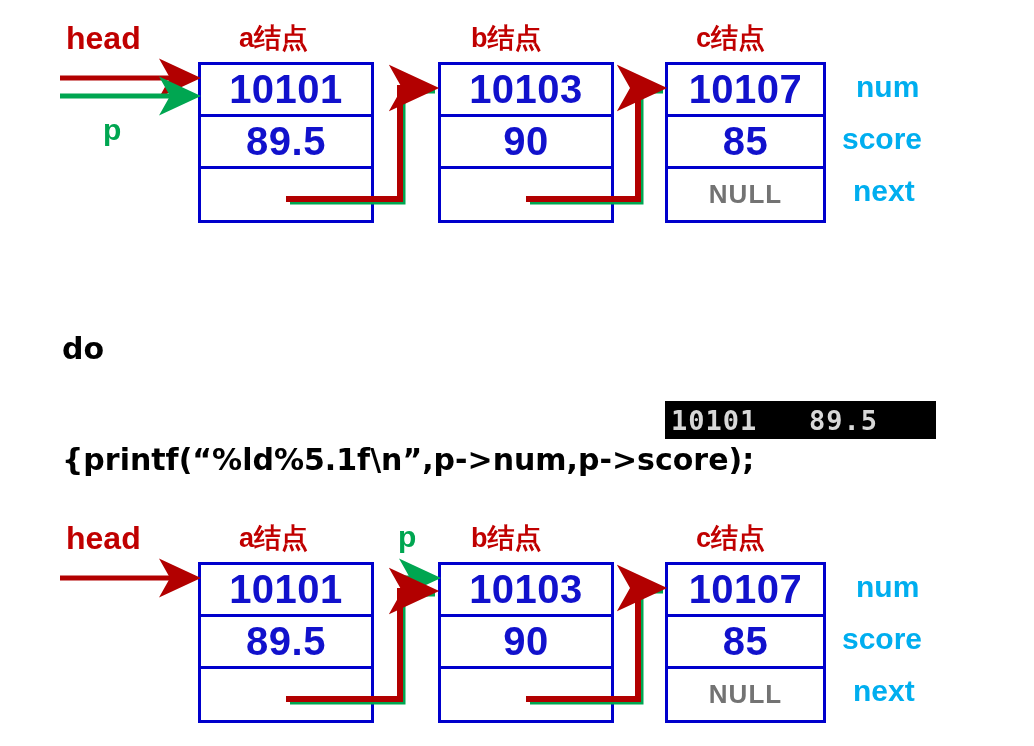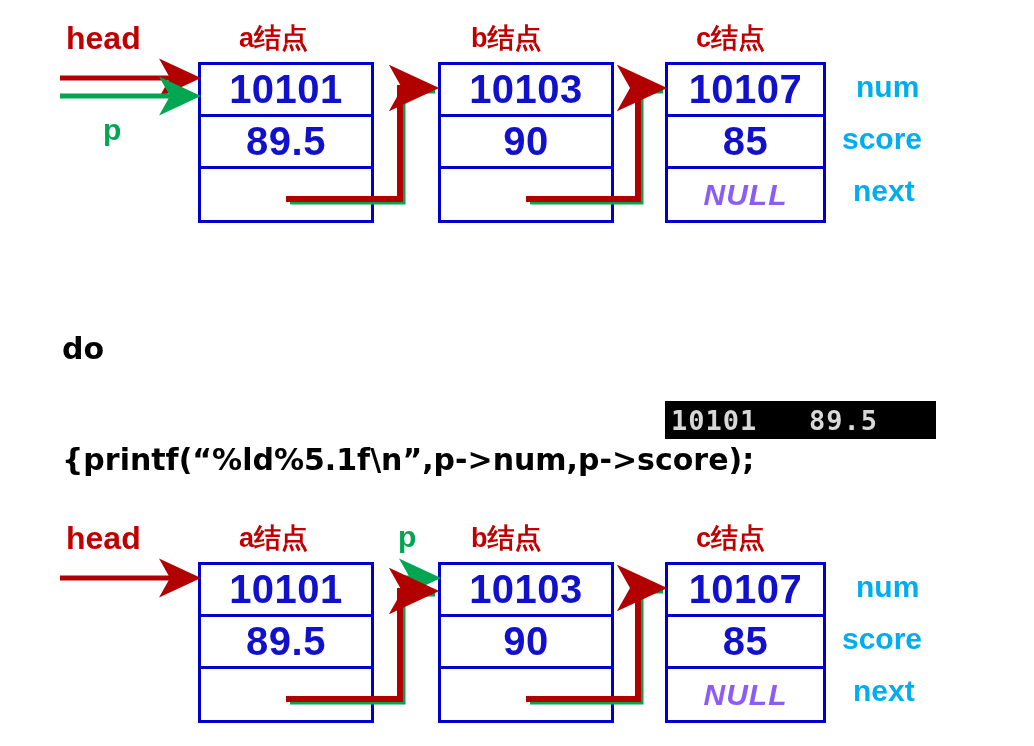--- a/index.html
+++ b/index.html
@@ -37,24 +37,23 @@
     display: flex;
     align-items: center;
     justify-content: center;
     font-weight: bold;
     color: #1111CC;
     font-size: 40px;
     letter-spacing: 0.5px;
   }
   .cell.last { border-bottom: none; }
   .cell.nullcell {
-    color: #8b5cf6;
-    font-size: 30px;
+    color: #737373;
+    font-size: 26px;
     letter-spacing: 1px;
-    font-style: italic;
   }
   .cell.empty { color: transparent; }
 
   
   .node-title {
     position: absolute;
     color: #C00000;
     font-size: 27px;
     font-weight: bold;
     white-space: nowrap;

